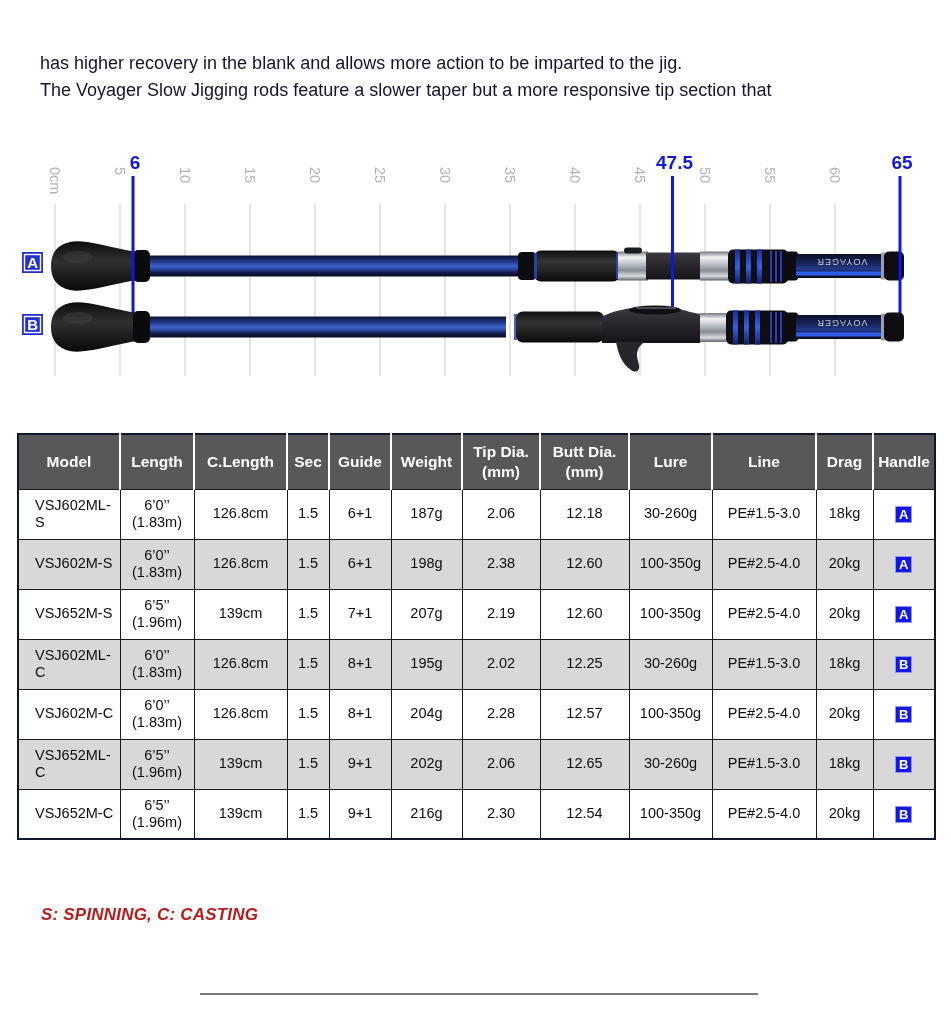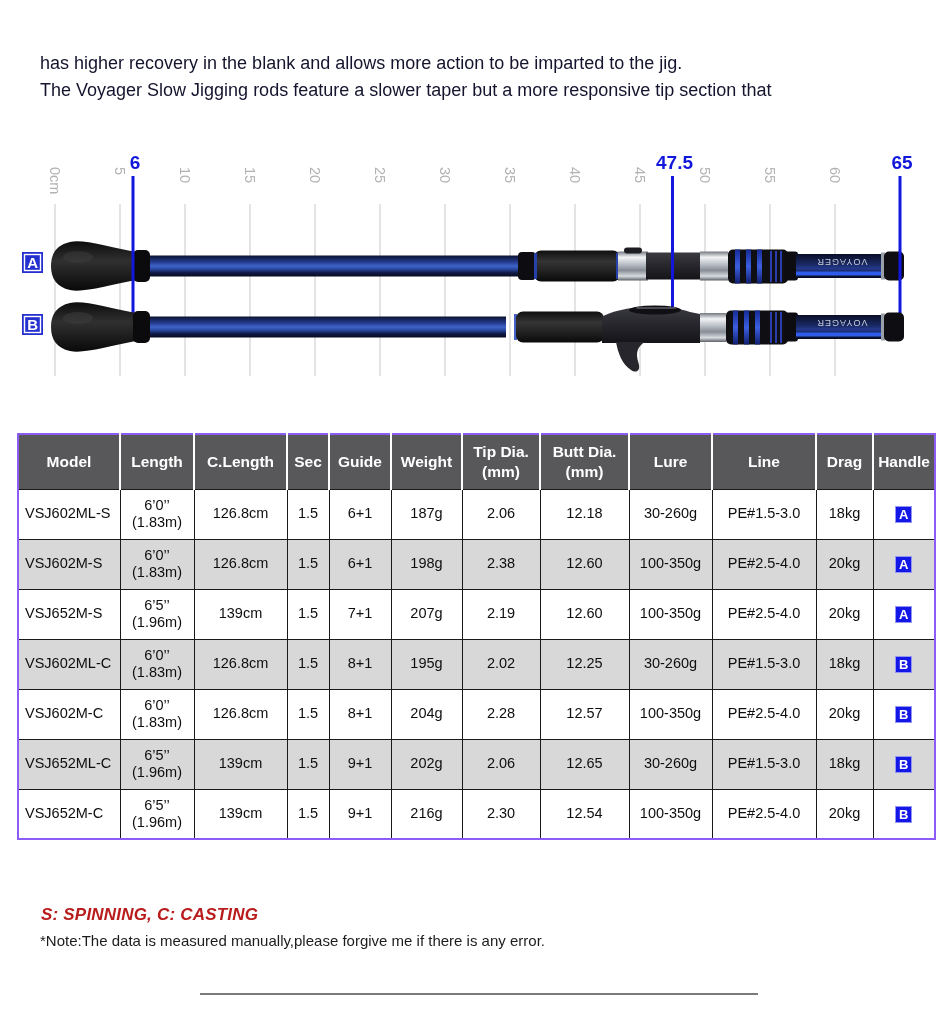--- a/index.html
+++ b/index.html
@@ -4,30 +4,30 @@
 <style>
   html,body{margin:0;padding:0;background:#fff;}
   .page{position:relative;width:951px;height:1024px;background:#fff;overflow:hidden;
         font-family:"Liberation Sans",sans-serif;}
   .intro{position:absolute;left:40px;top:50px;width:890px;color:#14142e;
          font-size:18px;line-height:27px;}
   .fig{position:absolute;left:0;top:0;}
   svg{font-family:"Liberation Sans",sans-serif;}
   .spec-wrap{position:absolute;left:17px;top:433px;}
   table.spec{border-collapse:collapse;table-layout:fixed;width:917px;
-             border:2px solid #8b5cf6;background:#0c4a6e;}
+             border:2px solid #0f172a;background:#0c4a6e;}
   table.spec th{background:#58585b;color:#fff;font-weight:bold;font-size:15.5px;
                 height:55px;box-sizing:border-box;border-left:2px solid #fff;
                 padding:2px 1px;text-align:center;line-height:1.25;}
   table.spec th:first-child{border-left:none;}
   table.spec td{border:1px solid #1a1a1a;font-size:14.5px;color:#0e0e0e;
                 text-align:center;height:50px;box-sizing:border-box;padding:2px 1px;
                 line-height:1.18;background:#fff;}
   table.spec tbody tr:nth-child(even) td{background:#d8d8d8;}
-  table.spec td.model{text-align:left;padding-left:6px;}
+  table.spec td.model{text-align:left;padding-left:16px;}
   .badge{display:inline-block;width:17px;height:17px;background:#1418e6;color:#fff;
          font-weight:bold;font-size:13px;line-height:17px;text-align:center;
          vertical-align:middle;box-shadow:inset 0 0 0 1px rgba(255,255,255,.55);}
   .legend{position:absolute;left:41px;top:905px;font-size:17px;font-weight:bold;
           font-style:italic;color:#b91c1c;letter-spacing:.2px;}
   .note{position:absolute;left:40px;top:932px;font-size:15px;color:#1c1c1c;}
   .bottom-rule{position:absolute;left:200px;top:993px;width:558px;height:0;
                border-top:2px solid #7a7a7a;}
 </style>
 </head>
@@ -370,15 +370,14 @@
             <td>100-350g</td>
             <td>PE#2.5-4.0</td>
             <td>20kg</td>
             <td><span class="badge">B</span></td>
           </tr>
         </tbody>
     </table>
   </div>
 
   <div class="legend">S: SPINNING, C: CASTING</div>
-  <div class="note">*Note:The data is measured manually,please forgive me if there is any error.</div>
   <div class="bottom-rule"></div>
 </div>
 
 </body></html>

